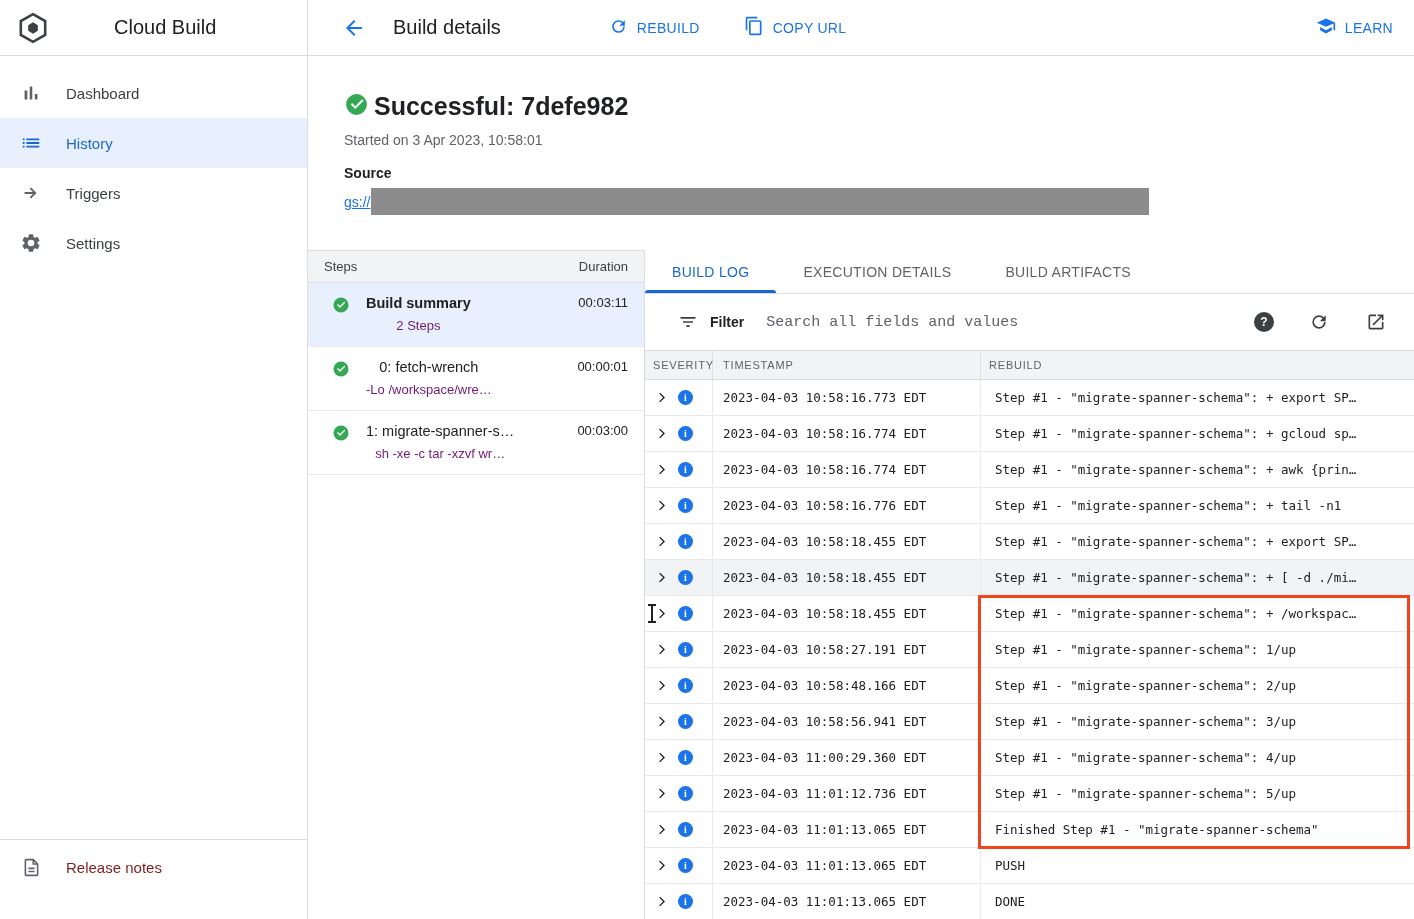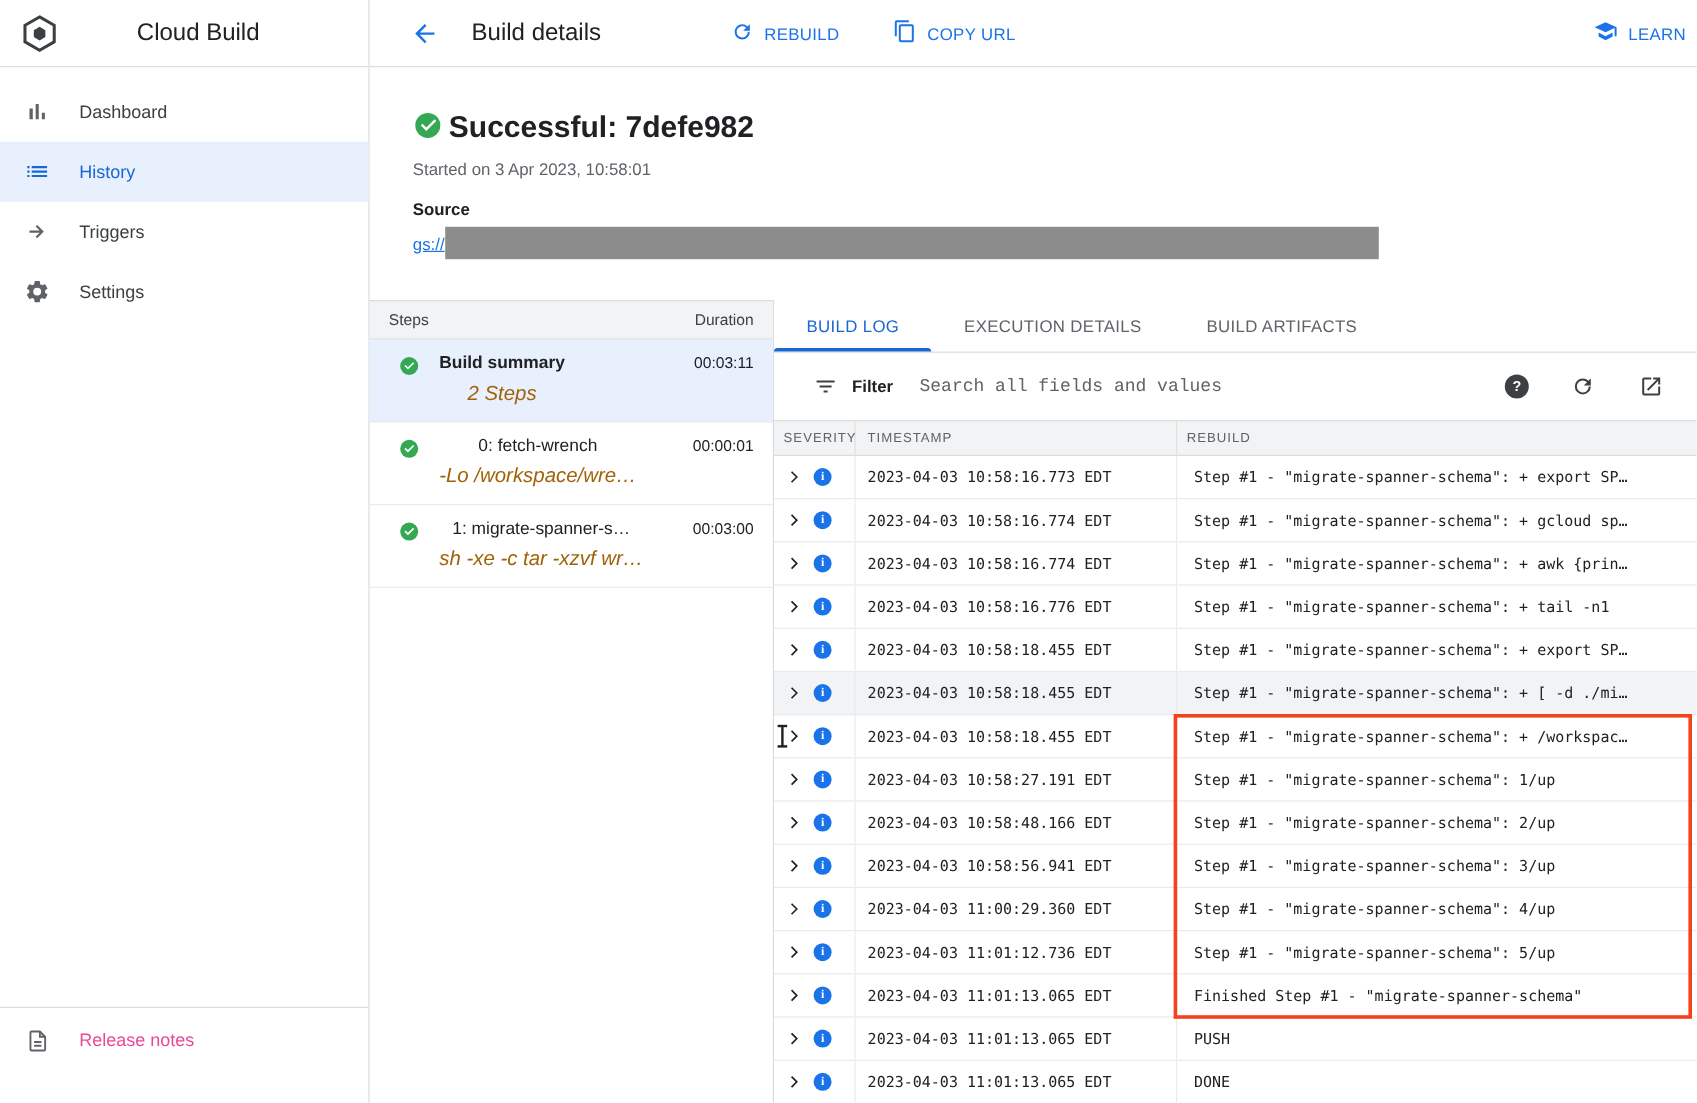--- a/index.html
+++ b/index.html
@@ -19,55 +19,55 @@
   .logo { width:38px; height:38px; display:flex; align-items:center; justify-content:center; }
   .app-title { font-size:20px; margin-left:15px; color:#202124; }
   nav { padding-top:12px; }
   .nav-item { height:50px; display:flex; align-items:center; cursor:pointer; }
   .nav-item .nicon { width:24px; height:24px; margin-left:19px; display:flex; align-items:center; justify-content:center; }
   .nav-item .nlabel { margin-left:23px; font-size:15px; color:#3c4043; }
   .nav-item.selected { background:var(--selected-bg); }
   .nav-item.selected .nlabel { color:var(--blue-dark); font-weight:500; }
   .sidebar-footer { position:absolute; left:0; right:0; bottom:24px; border-top:1px solid #dadce0; height:56px; display:flex; align-items:center; }
   .sidebar-footer .nicon { width:24px; height:24px; margin-left:19px; display:flex; align-items:center; justify-content:center; }
-  .sidebar-footer .nlabel { margin-left:23px; font-size:15px; color:#ec4899; }
+  .sidebar-footer .nlabel { margin-left:23px; font-size:15px; color:#7f1d1d; }
 
   
   .main { flex:1; display:flex; flex-direction:column; min-width:0; }
-  .topbar { height:56px; flex:0 0 56px; border-bottom:1px solid #dadce0; display:flex; align-items:center; padding:0 9px 0 34px; }
+  .topbar { height:56px; flex:0 0 56px; border-bottom:1px solid #dadce0; display:flex; align-items:center; padding:0 21px 0 34px; }
   .back-btn { width:24px; height:24px; cursor:pointer; display:flex; }
   .page-title { font-size:20px; font-weight:400; margin-left:27px; color:#202124; }
   .txt-btn { display:flex; align-items:center; gap:9px; color:var(--blue); font-size:14px; font-weight:500; letter-spacing:.3px; cursor:pointer; white-space:nowrap; }
   .rebuild-btn { margin-left:108px; }
   .copyurl-btn { margin-left:44px; }
   .learn-btn { margin-left:auto; }
 
   
   .hero { height:194px; flex:0 0 194px; padding-left:36px; }
-  .status-row { display:flex; align-items:flex-start; gap:5px; margin-top:36px; }
+  .status-row { display:flex; align-items:flex-end; gap:5px; margin-top:36px; }
   .status-title { font-size:25px; font-weight:600; margin:0; color:#202124; }
   .started { margin-top:11px; font-size:14px; color:#5f6368; }
   .source-label { margin-top:17px; font-size:14px; font-weight:700; color:#202124; }
   .source-row { margin-top:7px; display:flex; align-items:center; }
   .source-link { color:var(--blue); font-size:14px; text-decoration:underline; cursor:pointer; }
   .redaction { display:inline-block; width:778px; height:27px; background:var(--redaction); margin-left:1px; }
 
   
   .panels { flex:1; display:flex; min-height:0; }
 
   
   .steps-panel { width:337px; flex:0 0 337px; border-right:1px solid #dadce0; }
   .steps-header { height:33px; background:#f1f3f4; border-top:1px solid #dadce0; border-bottom:1px solid #dadce0; display:flex; align-items:center; justify-content:space-between; padding:0 16px; font-size:13px; color:#3c4043; }
   .step-row { position:relative; display:flex; align-items:flex-start; padding:12px 16px 13px 24px; border-bottom:1px solid #e8eaed; cursor:pointer; }
   .step-row.selected { background:var(--selected-bg); }
   .scheck { flex:0 0 18px; margin-top:1px; display:flex; }
   .stext { margin-left:16px; min-width:0;text-align:center; }
   .stitle { font-size:14.5px; color:#202124; }
   .step-row.selected .stitle { font-weight:700; }
-  .ssub { margin-top:7px; font-size:17px; color:#a16207;font-style:italic; }
+  .ssub { margin-top:7px; font-size:13px; color:#701a75; }
   .sdur { position:absolute; right:16px; top:12px; font-size:13px; color:#202124; }
 
   
   .log-panel { flex:1; display:flex; flex-direction:column; min-width:0; }
   .tabs { height:44px; flex:0 0 44px; border-bottom:1px solid #dadce0; display:flex; }
   .tab { padding:0 27px; display:flex; align-items:center; font-size:14px; font-weight:500; letter-spacing:.3px; color:#5f6368; cursor:pointer; position:relative; white-space:nowrap; }
   .tab.active { color:var(--blue-dark); }
   .tab.active::after { content:""; position:absolute; left:0; right:0; bottom:0; height:3px; background:var(--blue-dark); border-radius:3px 3px 0 0; }
 
   .filterbar { height:56px; flex:0 0 56px; display:flex; align-items:center; padding:0 26px 0 33px; }

